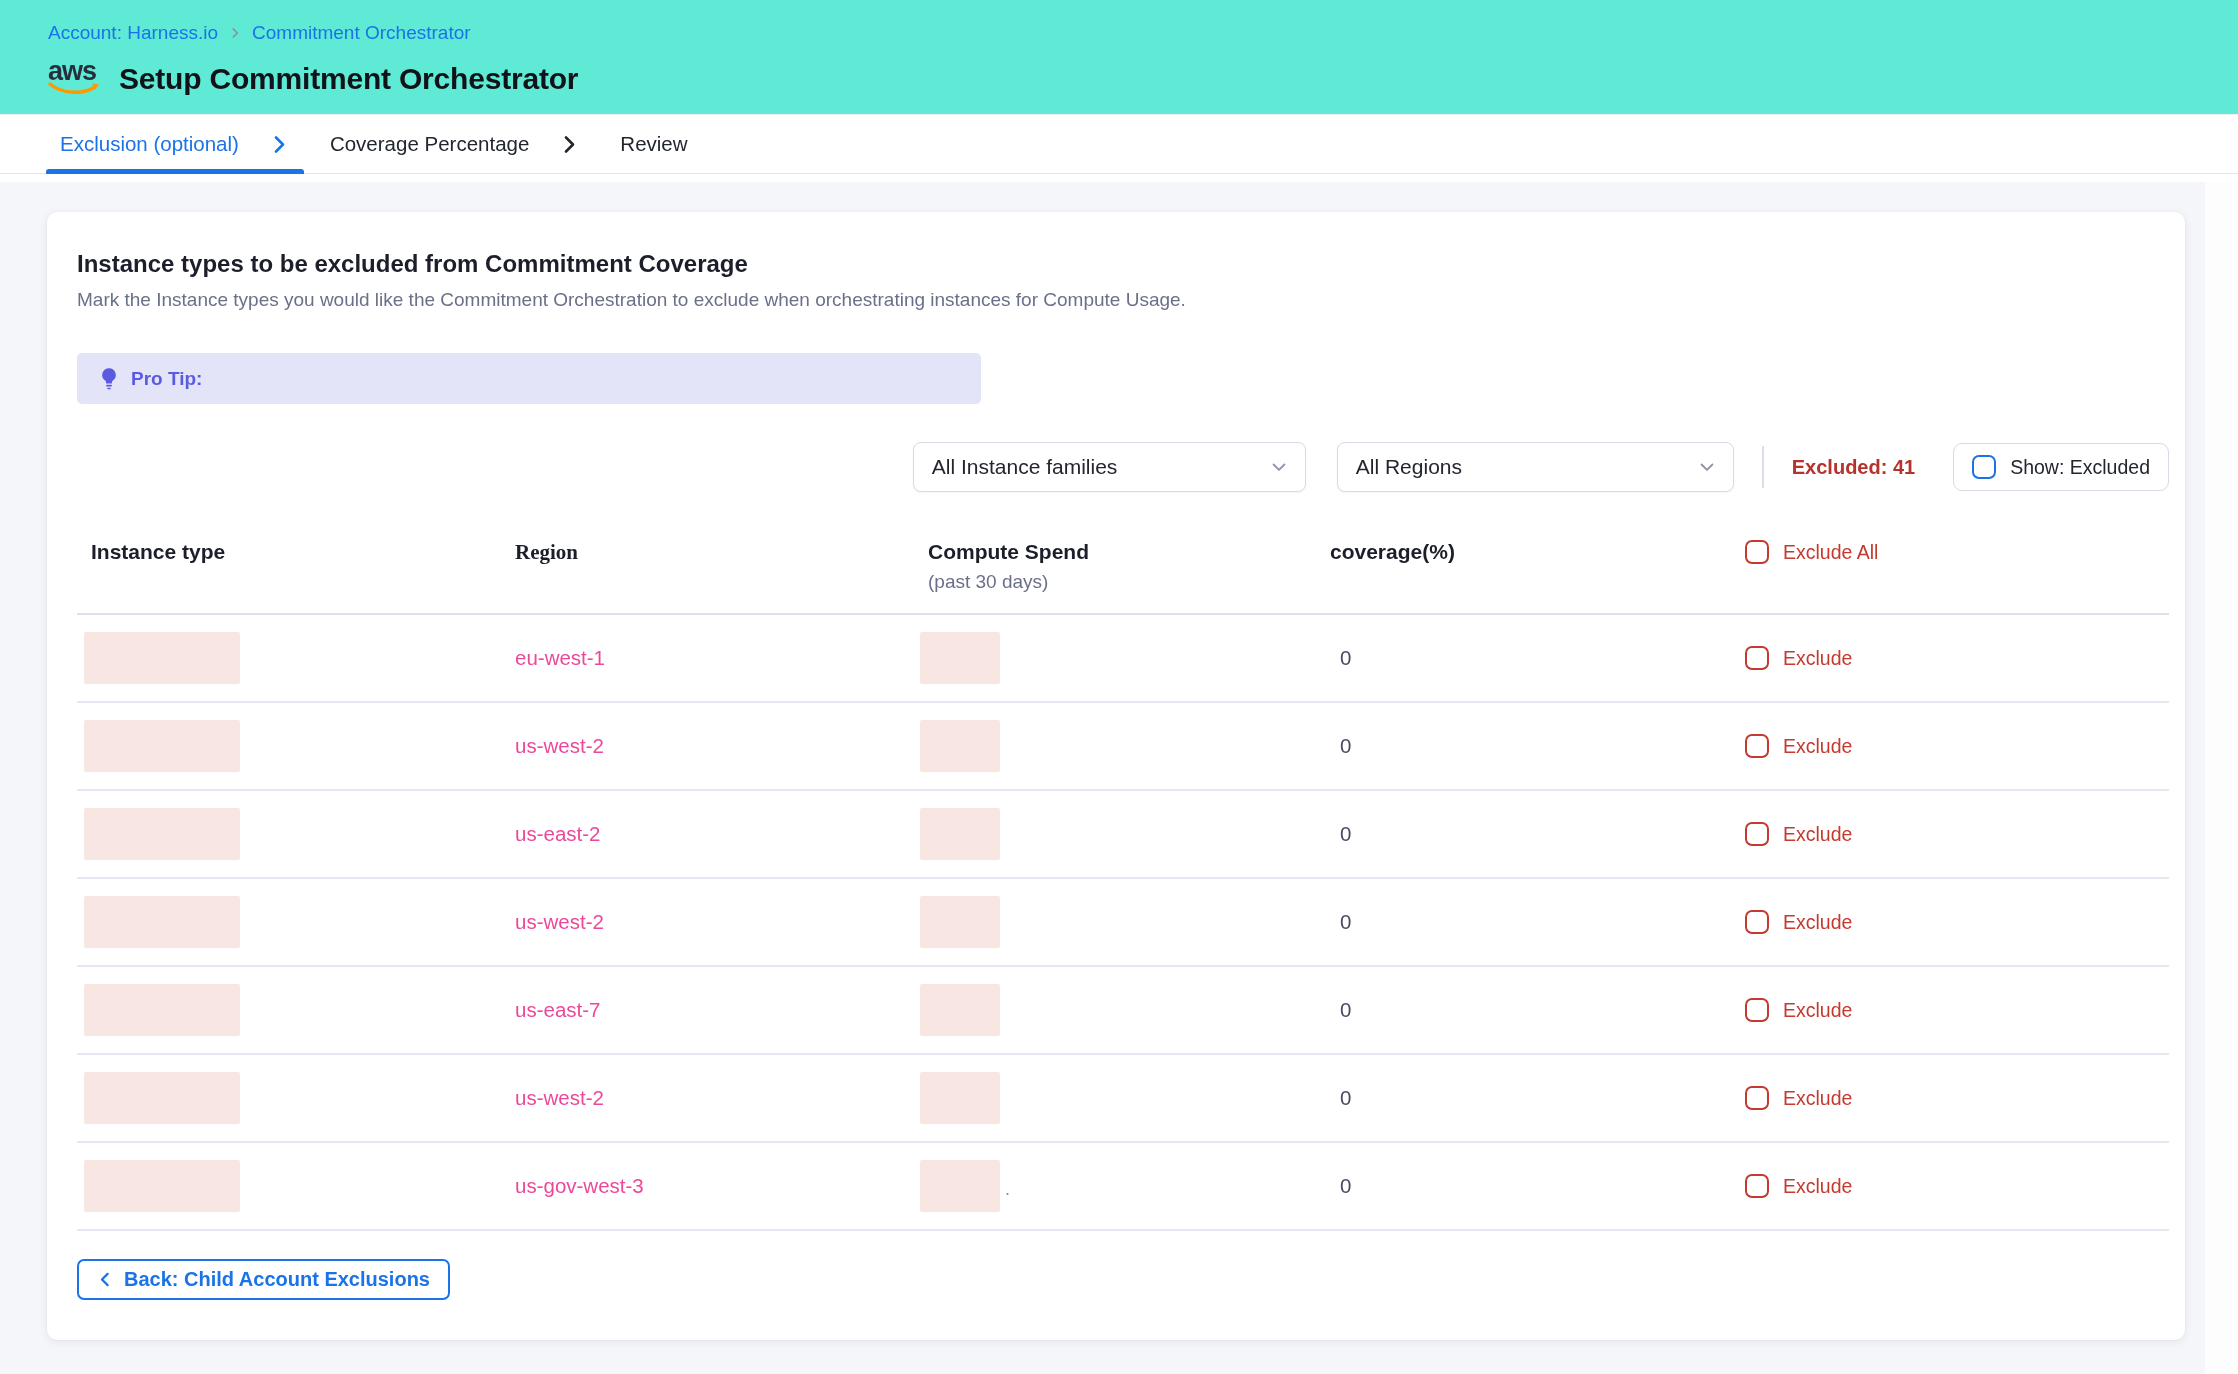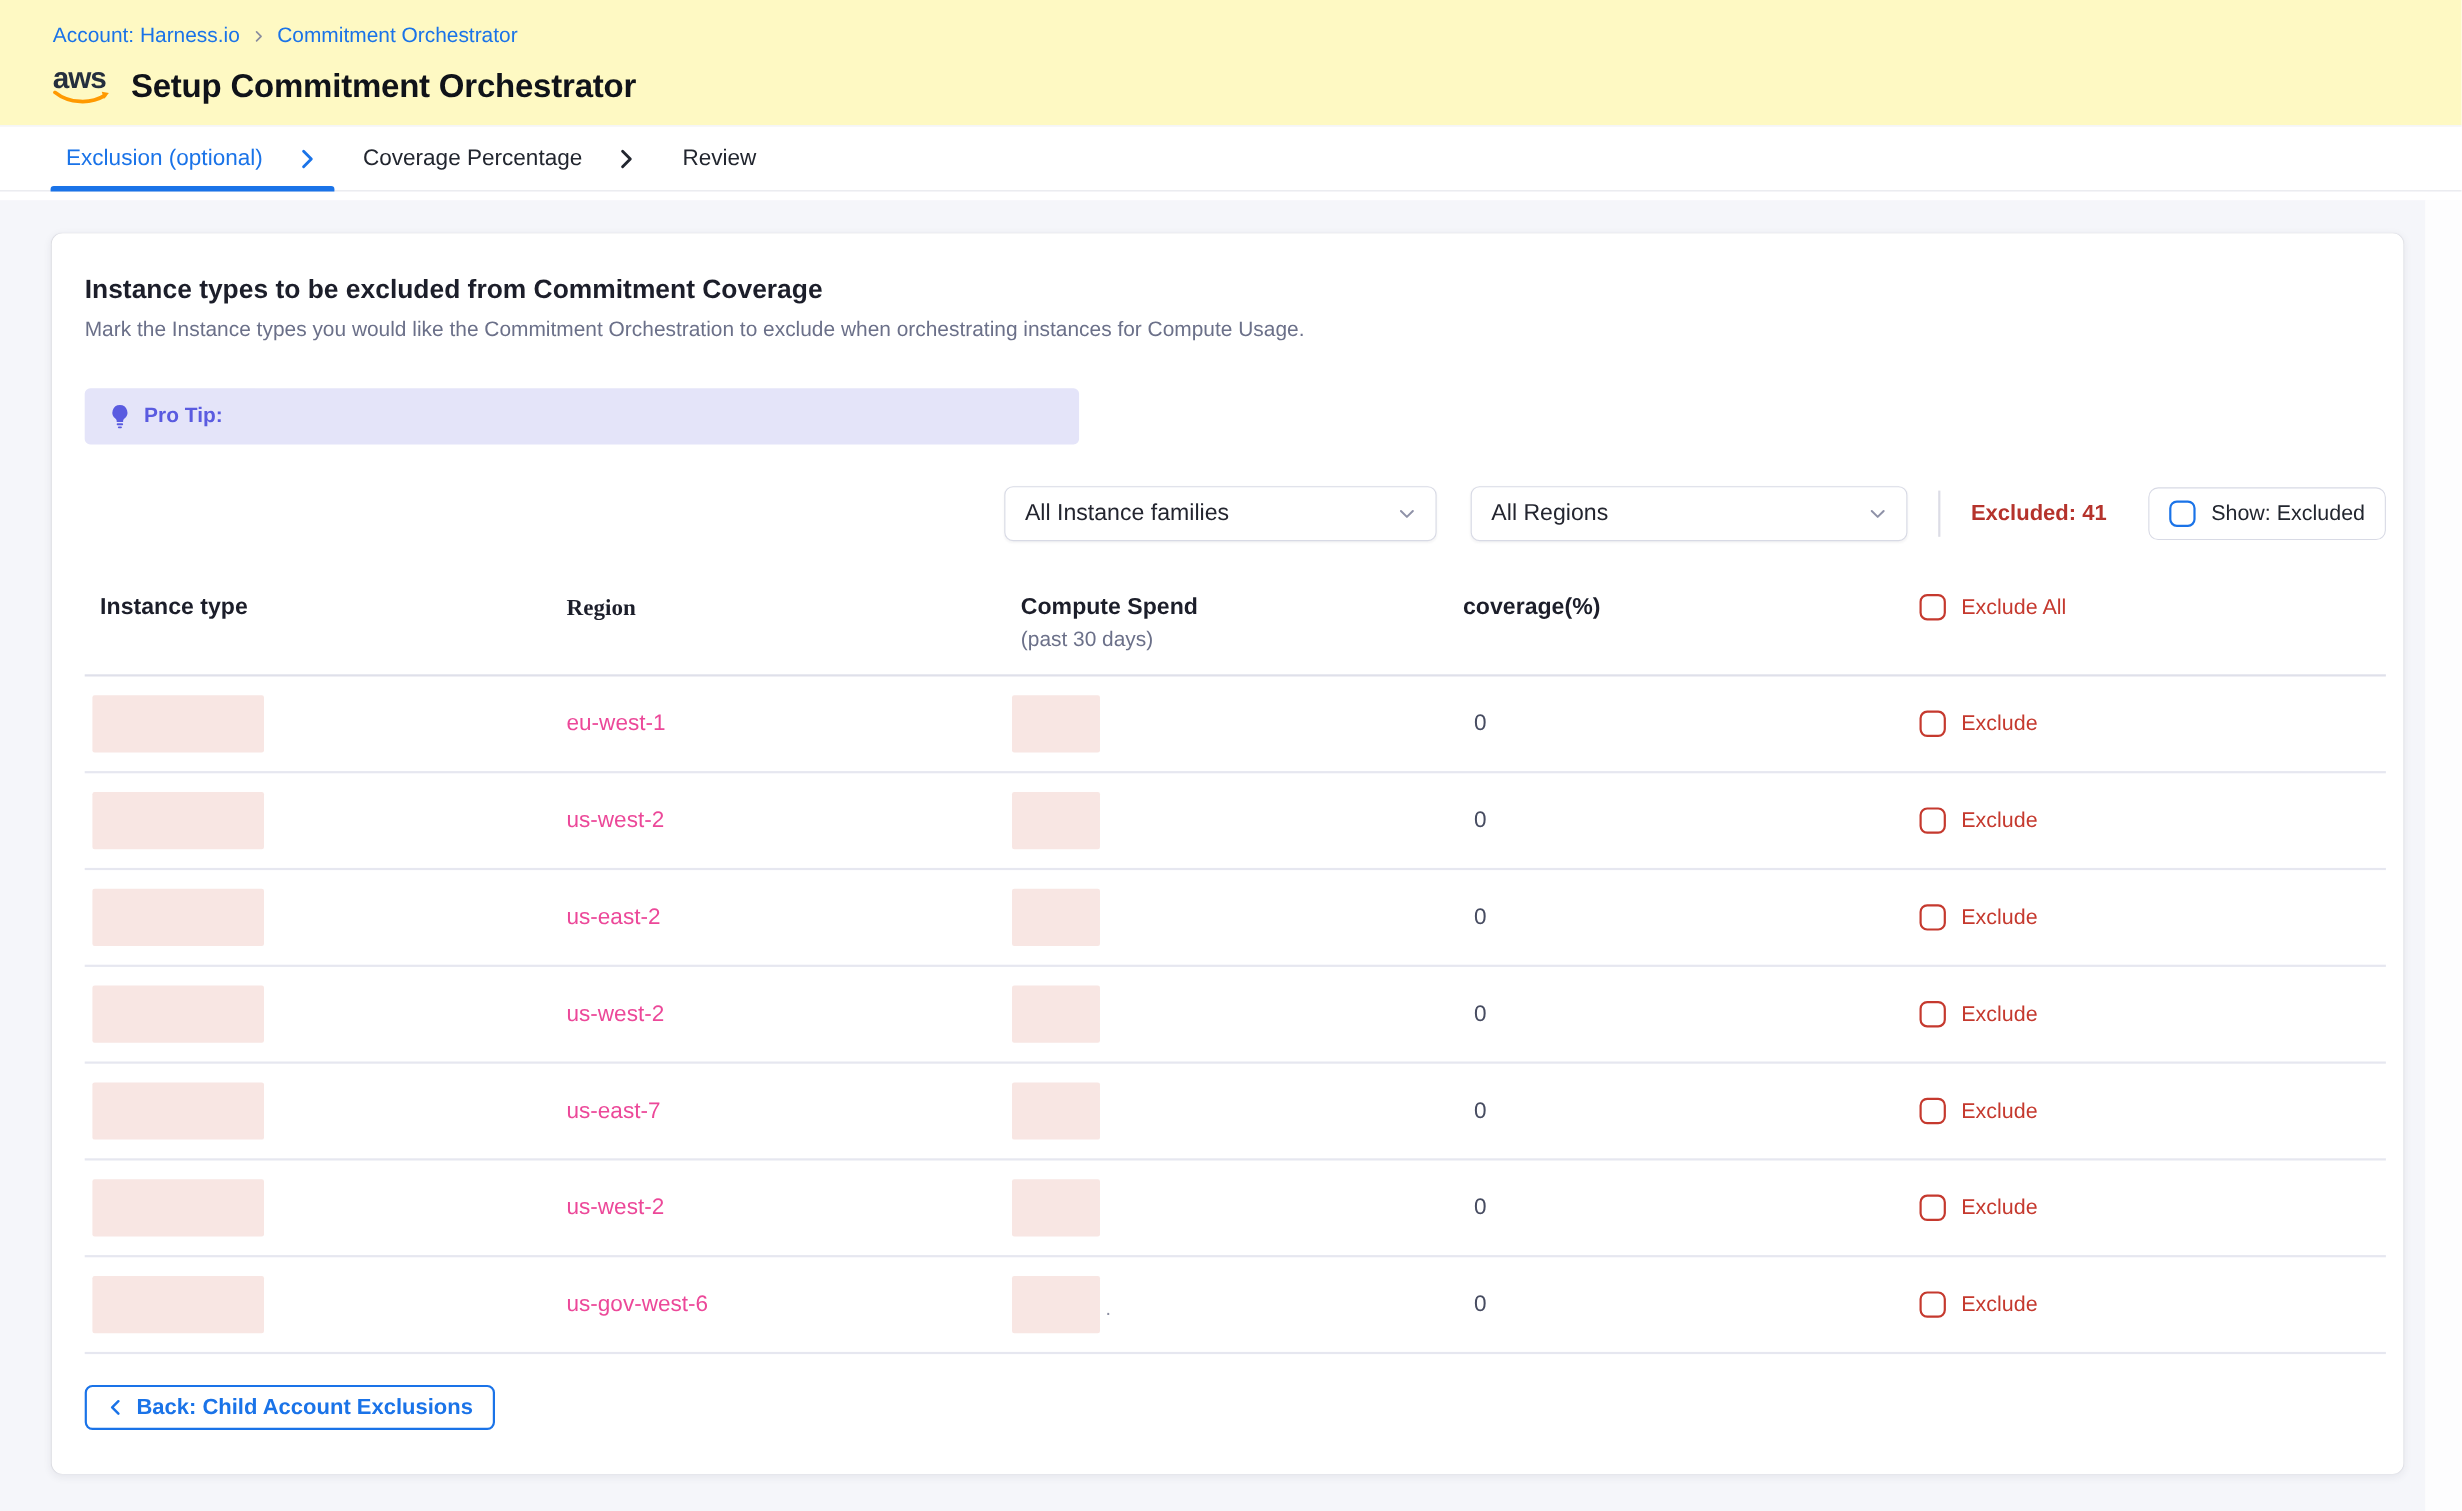--- a/index.html
+++ b/index.html
@@ -1,20 +1,20 @@
 <!DOCTYPE html>
 <html><head>
 <meta charset="utf-8">
 <style>
   * { margin:0; padding:0; box-sizing:border-box; }
   html,body { width:2238px; height:1374px; background:#ffffff; font-family:"Liberation Sans", sans-serif; color:#1d1f2b; }
   .page { position:relative; width:2238px; height:1374px; overflow:hidden; background:#ffffff; }
 
   
-  .topbar { background:#fef9c3; }
+  .topbar { background:#5eead4; }
   .breadcrumb { display:flex; align-items:center; gap:10px; padding:22px 0 0 48px; font-size:19px; }
   .breadcrumb a { color:#1a73e8; text-decoration:none; cursor:pointer; }
   .crumb-sep { display:flex; align-items:center; color:#8a8d9f; }
   .title-row { display:flex; align-items:center; gap:19px; padding:14px 0 14px 48px; }
   .aws-logo { position:relative; width:52px; height:42px; }
   .aws-logo .aws-word { font-size:27px; font-weight:700; color:#252f3e; letter-spacing:-1px; line-height:1; }
   .aws-logo svg { position:absolute; left:0; top:24px; }
   .page-title { font-size:30px; font-weight:700; color:#101319; letter-spacing:-0.2px; }
 
   
@@ -284,21 +284,21 @@
     <div class="exclude-cell">
       <span class="cbx red"></span>
       <span>Exclude</span>
     </div>
   </div>
 
   <div class="trow">
     <div>
                 <div class="redact instance"></div>
               </div>
-    <div class="region-cell">us-gov-west-6</div>
+    <div class="region-cell">us-gov-west-3</div>
     <div class="spend-cell">
       <div class="redact spend"></div>
       <span class="spend-suffix">.</span>
     </div>
     <div class="coverage-cell">0</div>
     <div class="exclude-cell">
       <span class="cbx red"></span>
       <span>Exclude</span>
     </div>
   </div>

